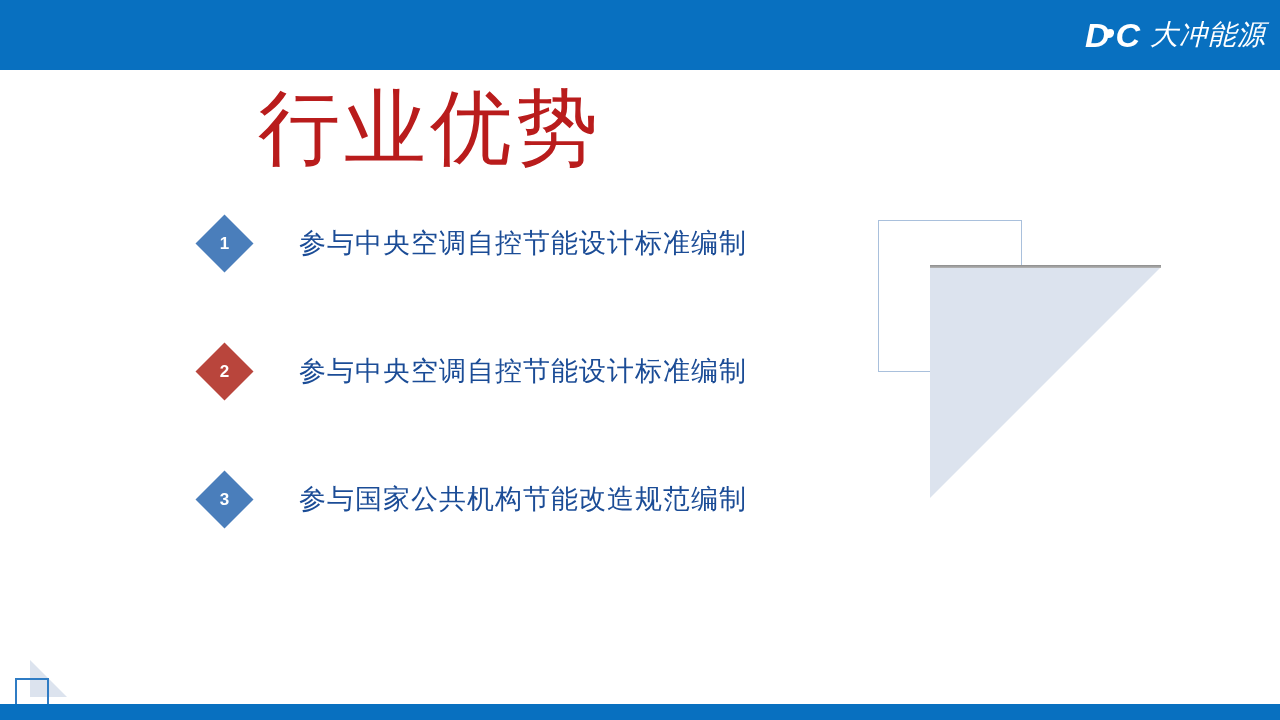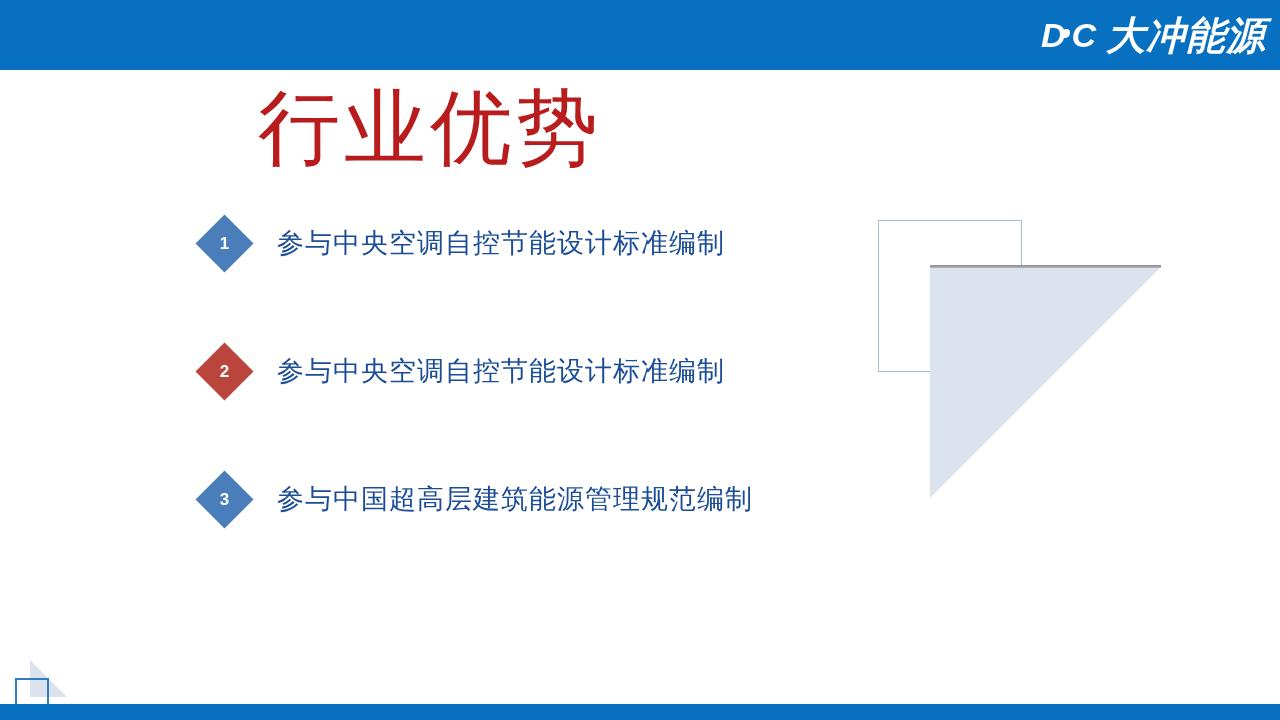--- a/index.html
+++ b/index.html
@@ -59,22 +59,22 @@
   .logo-dot {
     display: inline-block;
     width: 9px;
     height: 9px;
     border-radius: 50%;
     background: #ffffff;
     margin: 0 1px 0 -3px;
     transform: translateY(-2px) skewX(-12deg);
   }
   .logo-name {
-    font-size: 39px;
-    font-weight: bold;
+    font-size: 28px;
+    font-weight: normal;
     font-style: italic;
     letter-spacing: 1px;
     line-height: 1;
   }
 
   
   .page-title {
     position: absolute;
     left: 258px;
     top: 84px;
@@ -119,21 +119,21 @@
     display: flex;
     align-items: center;
     justify-content: center;
     color: #ffffff;
     font-size: 17px;
     font-weight: bold;
     line-height: 1;
   }
 
   .bullet-text {
-    margin-left: 32px;
+    margin-left: 54px;
     font-size: 27px;
     color: #1B4C96;
     letter-spacing: 1px;
     white-space: nowrap;
     line-height: 1.2;
     text-align: center;
   }
 
   
   .motif-lg {
@@ -230,21 +230,21 @@
       <div class="diamond red">
         <span class="diamond-num">2</span>
       </div>
       <div class="bullet-text">参与中央空调自控节能设计标准编制</div>
     </div>
 
     <div class="bullet-row">
       <div class="diamond blue">
         <span class="diamond-num">3</span>
       </div>
-      <div class="bullet-text">参与中国超高层建筑能源管理规范编制</div>
+      <div class="bullet-text">参与国家公共机构节能改造规范编制</div>
     </div>
 
   </div>
 
   <div class="motif-lg">
     <div class="sq"></div>
     <div class="tri"></div>
     <div class="tri-edge"></div>
   </div>
 

